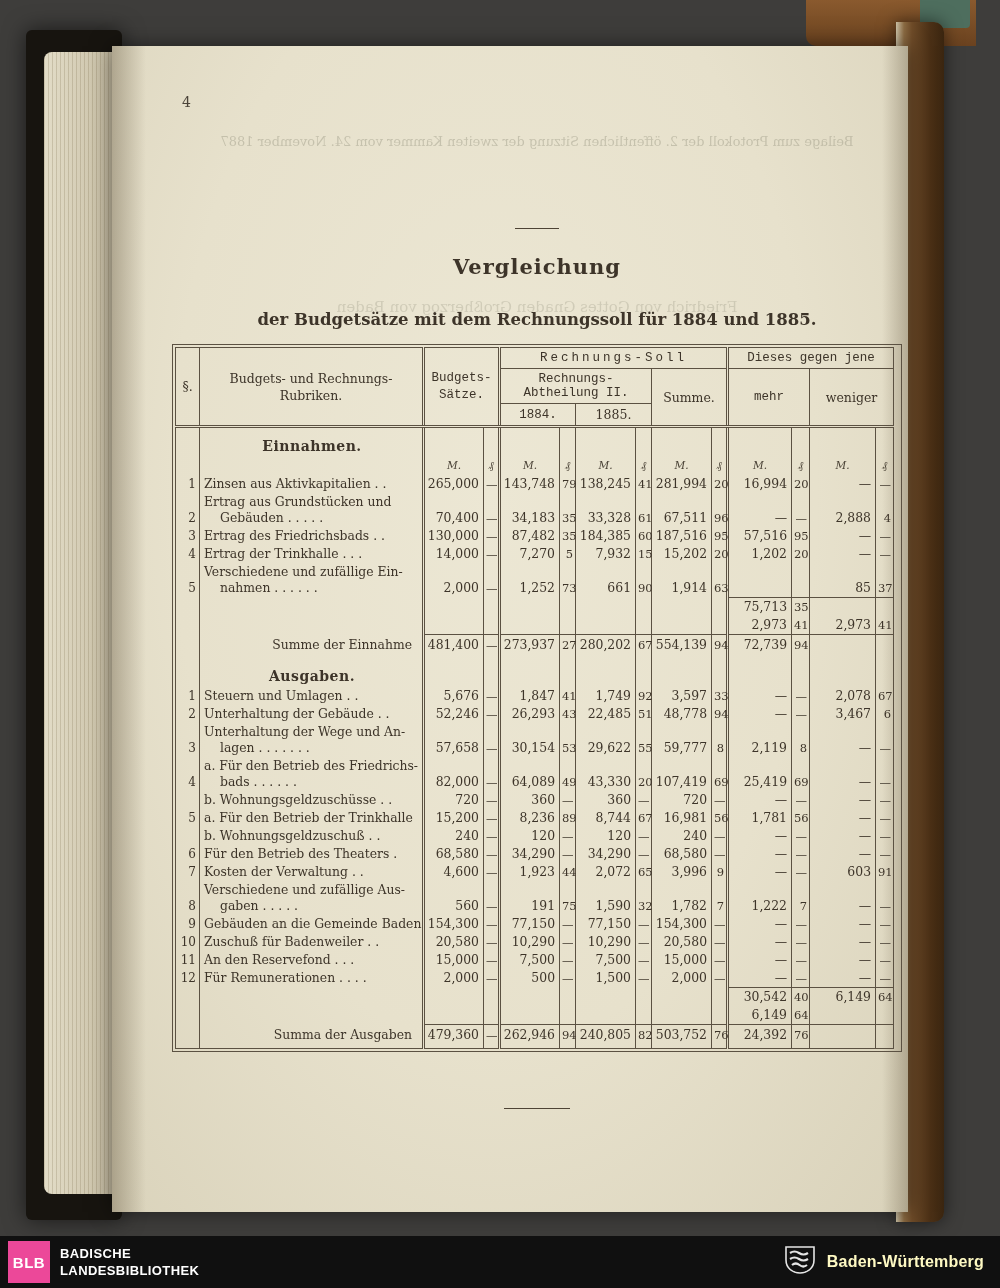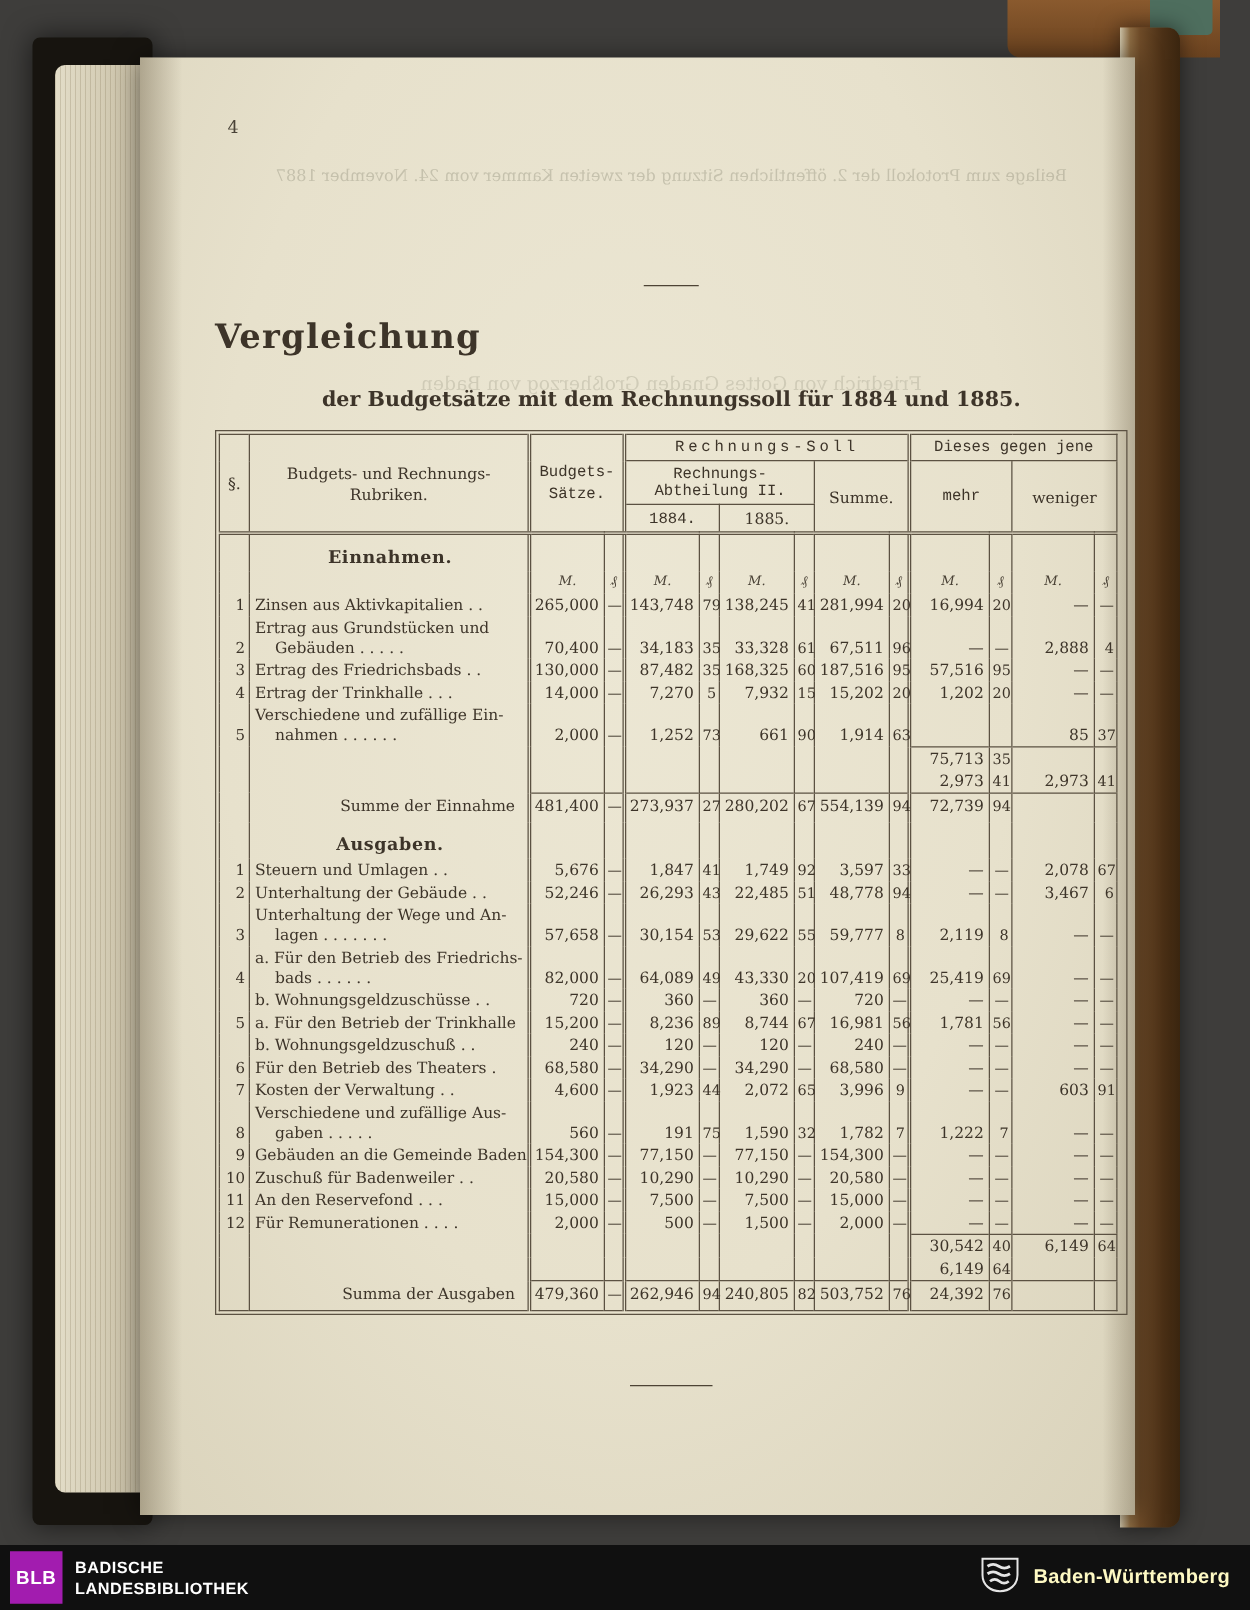--- a/index.html
+++ b/index.html
@@ -33,22 +33,22 @@
   .page-num{position:absolute;left:70px;top:48px;font-size:14px;color:#4a4338;}
   .bleed{position:absolute;left:0;width:100%;text-align:center;color:#8f8d79;
     transform:scaleX(-1);filter:blur(.5px);font-size:13px;white-space:nowrap;}
   .bleed-1{top:88px;opacity:.38;}
   .bleed-2{top:252px;opacity:.28;font-size:15px;}
   .doc-title{position:absolute;top:122px;left:0;width:100%;text-align:center;
     font-size:31px;font-weight:700;letter-spacing:1px;text-shadow:0 0 .4px rgba(60,48,30,.6);}
   .rule-sm{position:absolute;left:50%;transform:translateX(-50%);height:0;border-top:1.5px solid #4d4335;}
   .rule-1{top:182px;width:44px;}
   .rule-2{top:1062px;width:66px;}
-  .doc-heading{position:absolute;top:208px;left:0;width:100%;text-align:left;
-    font-size:27px;font-weight:700;letter-spacing:1px;}
+  .doc-heading{position:absolute;top:208px;left:0;width:100%;text-align:center;
+    font-size:21px;font-weight:700;letter-spacing:1px;}
   .doc-subheading{position:absolute;top:264px;left:0;width:100%;text-align:center;
     font-size:16.5px;font-weight:700;}
 
   
   :root{--ln:#5b5142;--ink:#3d3429;}
   .table-wrap{position:absolute;top:298px;left:0;border:1px solid var(--ln);padding:2px;width:724px;}
   table{border-collapse:collapse;table-layout:fixed;width:718px;border:1px solid var(--ln);
     font-size:12.4px;color:var(--ink);}
   th{font-weight:normal;font-size:12.5px;padding:3px 2px;vertical-align:middle;text-align:center;}
   td{vertical-align:bottom;padding:1px 2px;line-height:16px;white-space:nowrap;}
@@ -225,21 +225,21 @@
               </tr>
               <tr>
                 <td class="num">3</td>
                 <td class="label">
                   <span class="lbl-line">Ertrag des Friedrichsbads .  .</span>
                 </td>
                 <td class="vm dd">130,000</td>
                 <td class="vp">—</td>
                 <td class="vm dd">87,482</td>
                 <td class="vp">35</td>
-                <td class="vm sg">168,325</td>
+                <td class="vm sg">184,385</td>
                 <td class="vp">60</td>
                 <td class="vm sg">187,516</td>
                 <td class="vp">95</td>
                 <td class="vm dd">57,516</td>
                 <td class="vp">95</td>
                 <td class="vm sg">—</td>
                 <td class="vp">—</td>
               </tr>
               <tr>
                 <td class="num">4</td>
@@ -648,21 +648,21 @@
             </tbody>
         </table>
       </div>
 
       <div class="rule-sm rule-2"></div>
     </div>
   </div>
 
   <div class="footer-bar">
     <div class="footer-left">
-      <div class="blb-logo" style="background: #a21caf;">BLB</div>
+      <div class="blb-logo" style="background: #ec4899;">BLB</div>
       <div class="lib-name">
         <span class="hl">BADISCHE</span>
         <span class="hl">LANDESBIBLIOTHEK</span>
       </div>
     </div>
     <div class="footer-right">
       <span>
         <svg width="34" height="30" viewBox="0 0 34 30">
           <path d="M3 2 h28 v13 c0 8 -6.5 13 -14 13 c-7.5 0 -14 -5 -14 -13 Z" fill="none" stroke="#e5e5e5" stroke-width="1.6"></path>
           <path d="M7 8 c3 -2 6 -2 9 0 c3 2 6 2 9 0" stroke="#e5e5e5" stroke-width="2.2" fill="none"></path>

